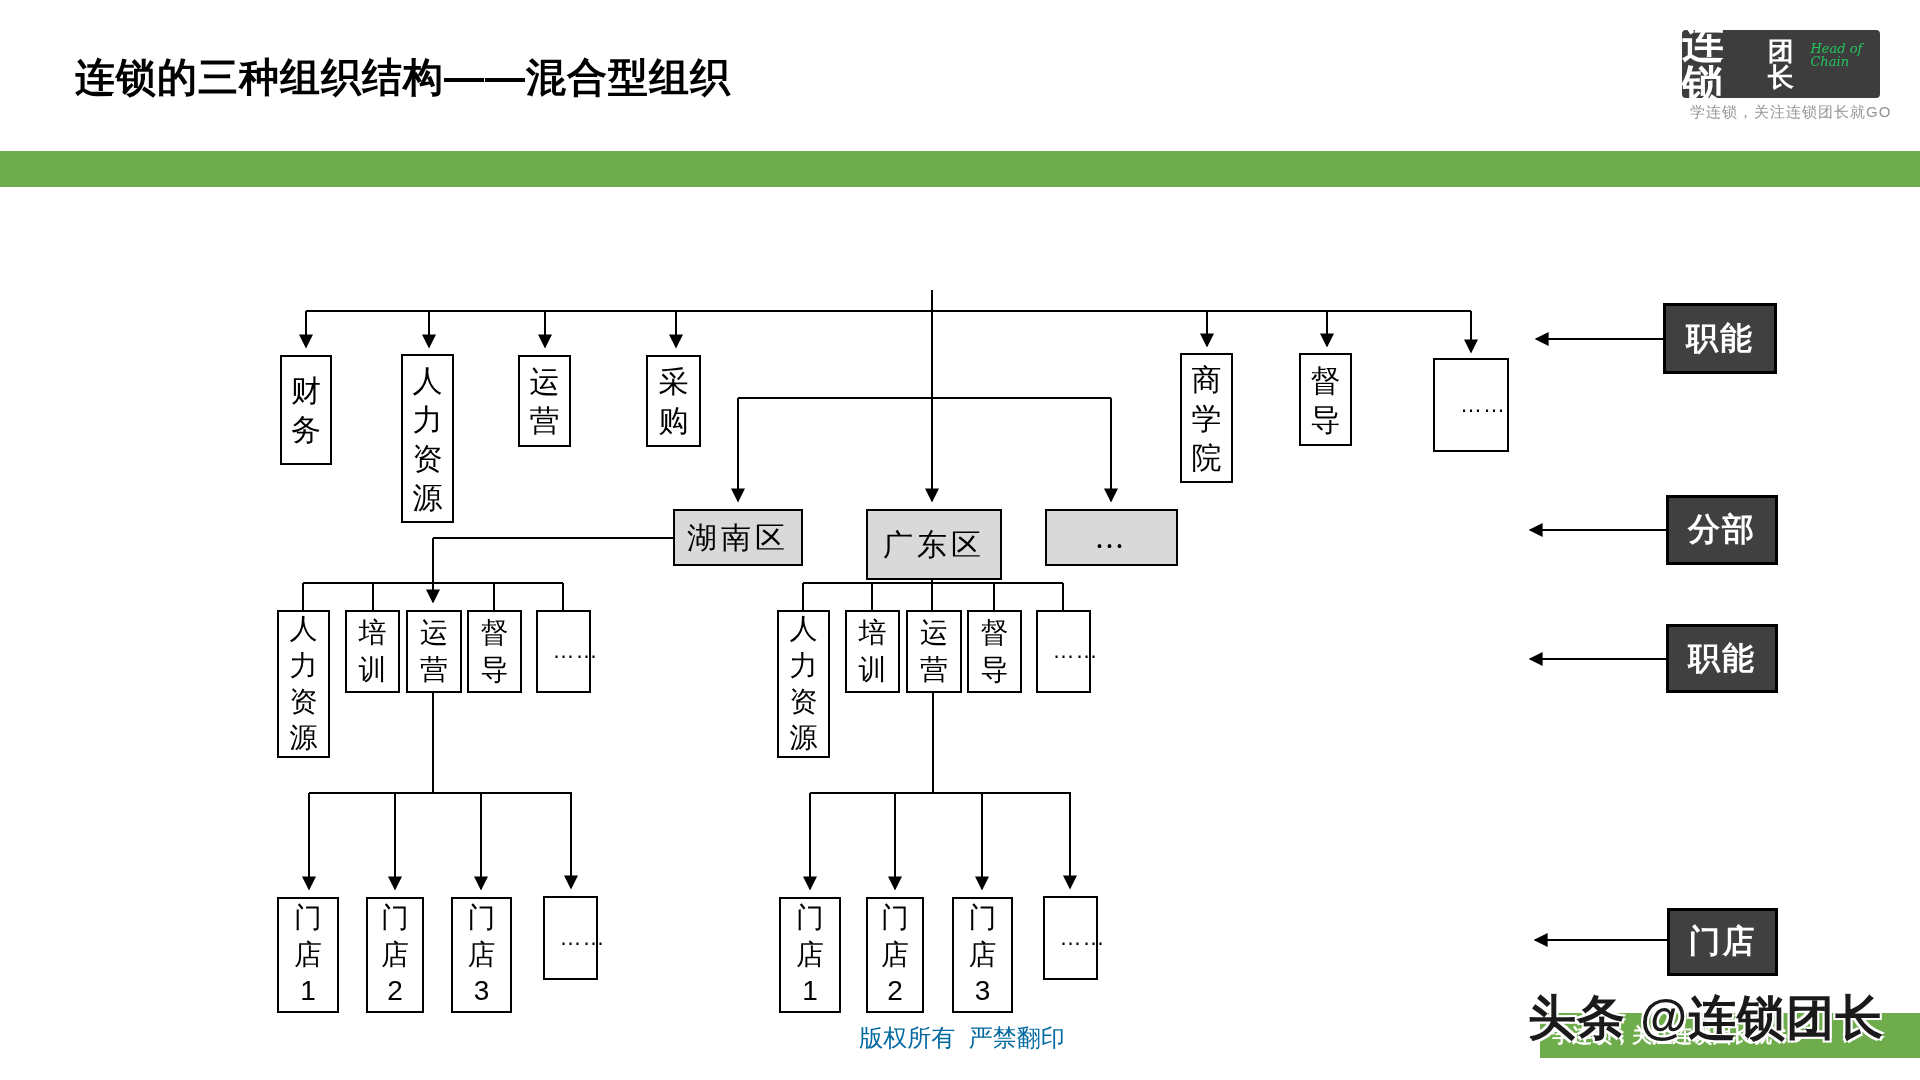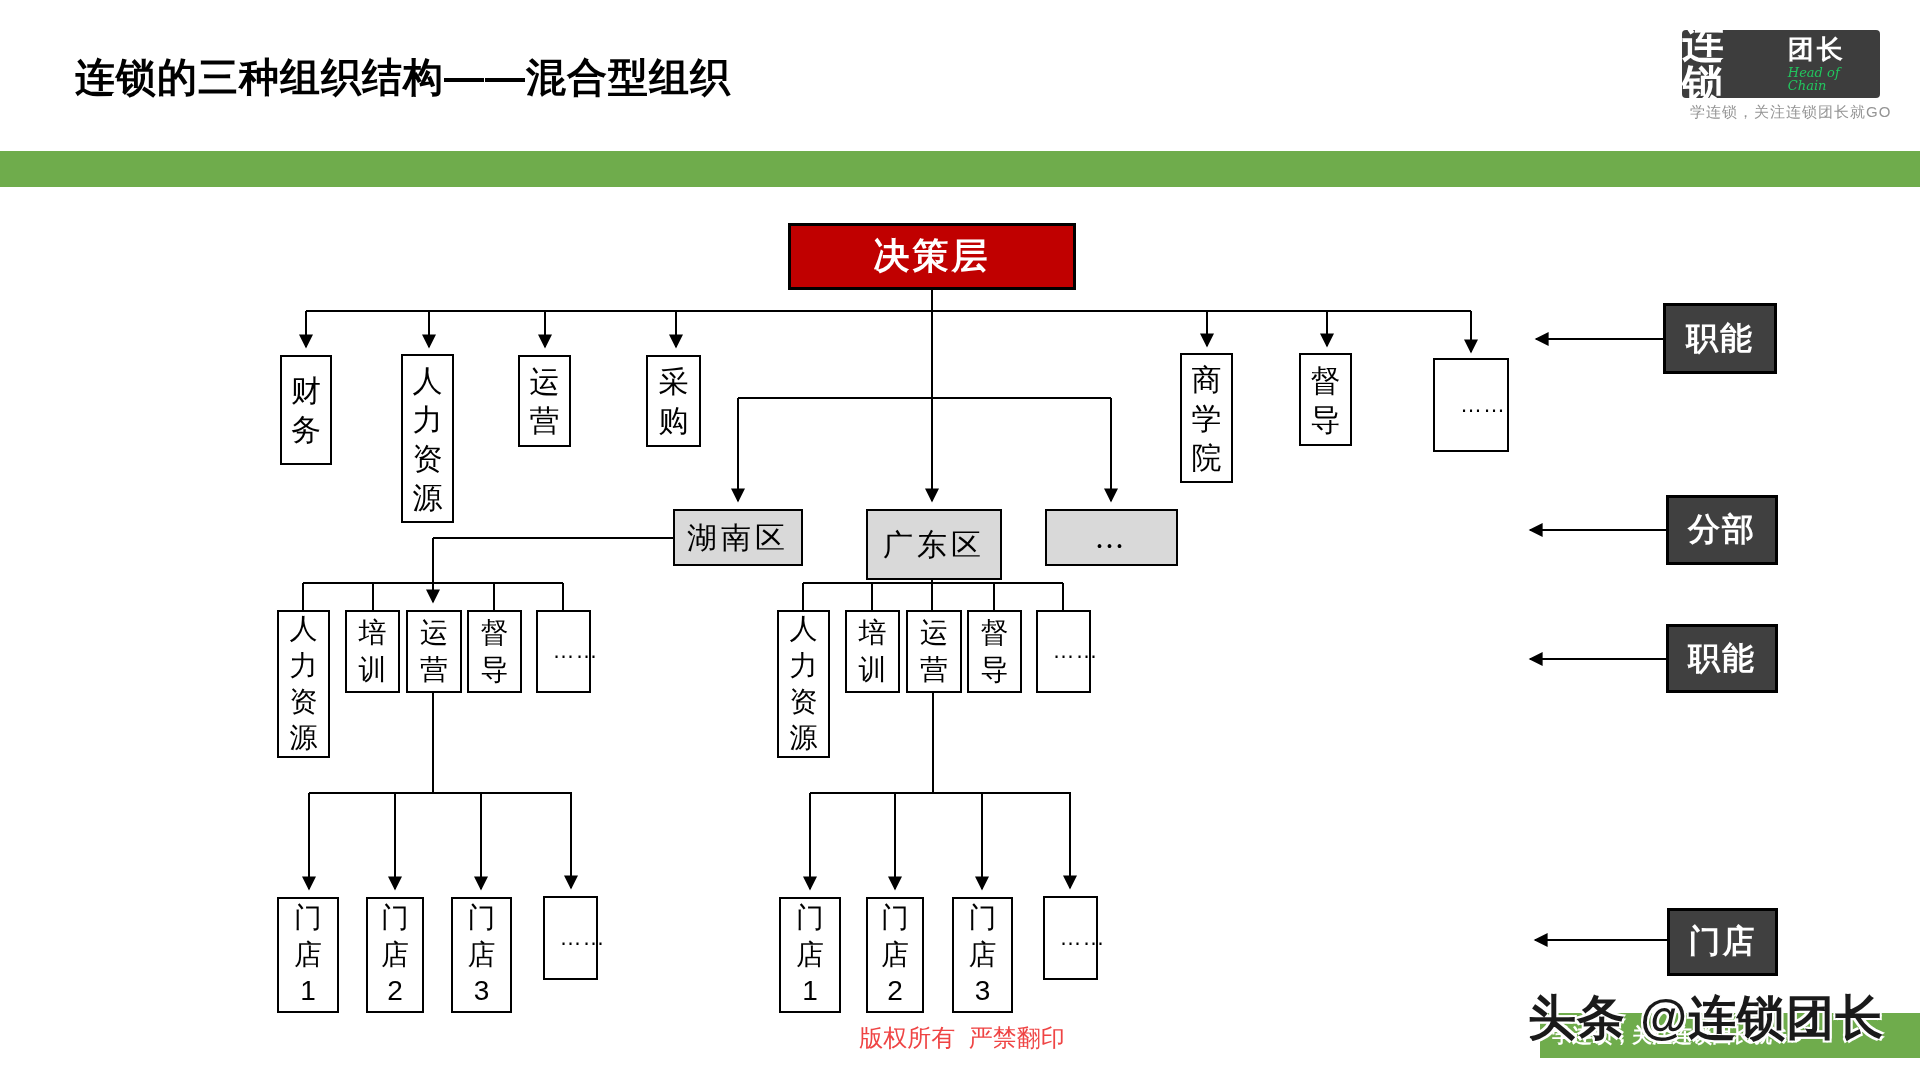--- a/index.html
+++ b/index.html
@@ -7,21 +7,21 @@
        font-family:"Liberation Sans","DejaVu Sans",sans-serif;color:#000;}
   .stage{position:absolute;inset:0;border-radius:9px;}
 
   
   .title{position:absolute;left:75px;top:50px;font-size:40px;font-weight:bold;color:#000;
          letter-spacing:1px;white-space:nowrap;}
   .green-band{position:absolute;left:0;top:151px;width:1920px;height:36px;background:#6FAC4C;}
   .logo{position:absolute;left:1682px;top:30px;width:198px;height:68px;background:#3D3D3D;
         border-radius:4px;display:flex;align-items:center;justify-content:center;gap:24px;}
   .logo-main{font-size:42px;font-weight:bold;color:#fff;line-height:1;}
-  .logo-right{display:flex;flex-direction:column;align-items:flex-start;line-height:1;}
+  .logo-right{display:flex;flex-direction:row;align-items:flex-start;line-height:1;}
   .logo-outline{font-size:26px;font-weight:bold;color:#fff;letter-spacing:3px;}
   .logo-sub{font-size:13px;font-style:italic;color:#22c55e;margin-top:4px;
             font-family:"DejaVu Serif","Liberation Serif",serif;}
   .logo-slogan{position:absolute;left:1690px;top:103px;font-size:15px;color:#949494;
                letter-spacing:1px;white-space:nowrap;}
 
   
   .wires{position:absolute;left:0;top:0;width:1920px;height:1080px;}
 
   
@@ -32,21 +32,21 @@
   .dots{font-size:22px;line-height:2.1;letter-spacing:1px;}
   .root{background:#C00000;border:3px solid #000;color:#fff;font-weight:bold;font-size:36px;
         letter-spacing:3px;}
   .branch{background:#D9D9D9;border:2px solid #000;font-size:30px;
           font-family:"DejaVu Serif","Liberation Serif",serif;letter-spacing:4px;}
   .side{background:#404040;border:3px solid #000;color:#fff;font-weight:bold;font-size:32px;
         letter-spacing:2px;}
 
   
   .copyright{position:absolute;left:812px;top:1022px;width:300px;text-align:center;font-size:24px;
-             color:#ef4444;white-space:pre;}
+             color:#0369a1;white-space:pre;}
   .wm-band{position:absolute;left:1540px;top:1013px;width:380px;height:45px;background:#6FAC4C;
            overflow:hidden;}
   .wm-slogan{display:block;font-size:20px;font-weight:bold;color:#fff;line-height:45px;
              padding-left:12px;white-space:nowrap;}
   .wm-text{position:absolute;left:1528px;top:986px;font-size:48px;font-weight:bold;color:#1a1a1a;
            white-space:nowrap;letter-spacing:1px;
            text-shadow:-2px -2px 0 #fff,2px -2px 0 #fff,-2px 2px 0 #fff,2px 2px 0 #fff;}
 </style>
 </head>
 <body>
@@ -110,23 +110,20 @@
       <line x1="810" y1="793" x2="810" y2="889" stroke="#000" stroke-width="2" marker-end="url(#ah)"></line>
       <line x1="895" y1="793" x2="895" y2="889" stroke="#000" stroke-width="2" marker-end="url(#ah)"></line>
       <line x1="982" y1="793" x2="982" y2="889" stroke="#000" stroke-width="2" marker-end="url(#ah)"></line>
       <line x1="1070" y1="793" x2="1070" y2="888" stroke="#000" stroke-width="2" marker-end="url(#ah)"></line>
       <line x1="1663" y1="339" x2="1536" y2="339" stroke="#000" stroke-width="2" marker-end="url(#ah)"></line>
       <line x1="1666" y1="530" x2="1530" y2="530" stroke="#000" stroke-width="2" marker-end="url(#ah)"></line>
       <line x1="1666" y1="659" x2="1530" y2="659" stroke="#000" stroke-width="2" marker-end="url(#ah)"></line>
       <line x1="1667" y1="940" x2="1535" y2="940" stroke="#000" stroke-width="2" marker-end="url(#ah)"></line>
     </svg>
 
-  <div class="node root" style="left:788px;top:223px;width:288px;height:67px">
-    <span>决策层</span>
-  </div>
 
   <div class="node" style="left:280px;top:355px;width:52px;height:110px">
     <span class="vt">财务</span>
     </div>
   <div class="node" style="left:401px;top:354px;width:53px;height:169px">
     <span class="vt">人力资源</span>
     </div>
   <div class="node" style="left:518px;top:355px;width:53px;height:92px">
     <span class="vt">运营</span>
     </div>

